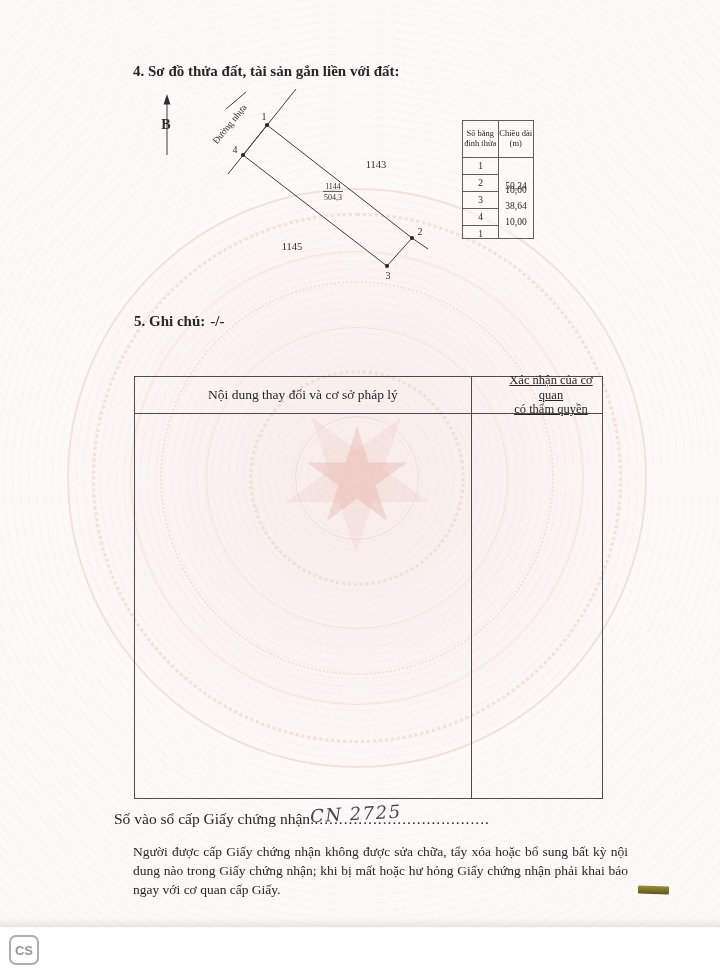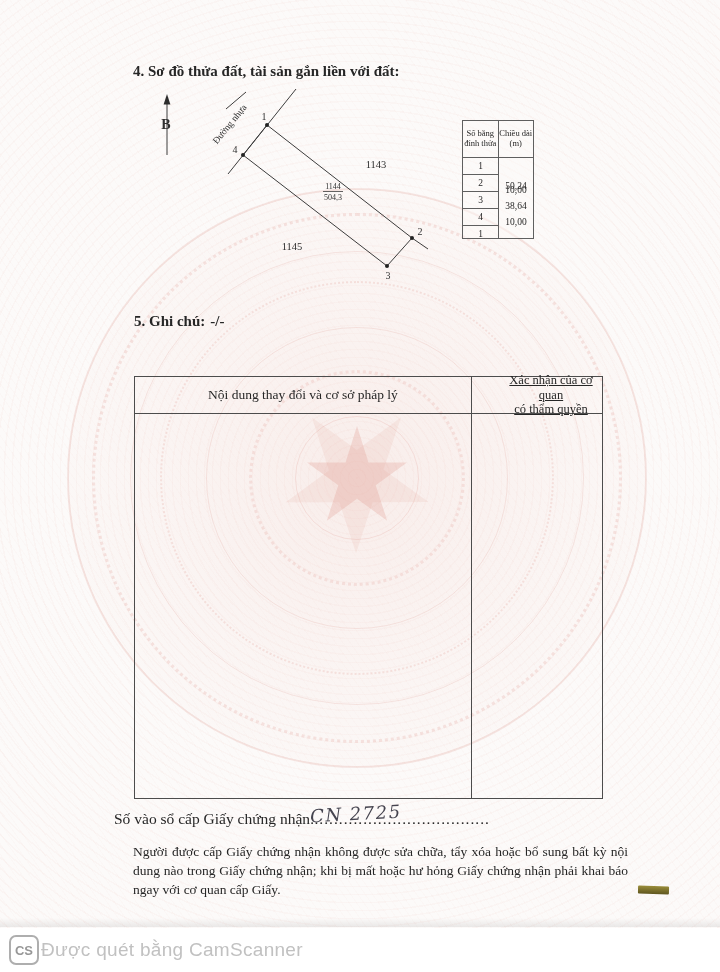--- a/index.html
+++ b/index.html
@@ -190,14 +190,13 @@
   </div>
 
   <div class="footer-note">Người được cấp Giấy chứng nhận không được sửa chữa, tẩy xóa hoặc bổ sung bất kỳ nội dung nào trong Giấy chứng nhận; khi bị mất hoặc hư hỏng Giấy chứng nhận phải khai báo ngay với cơ quan cấp Giấy.</div>
 
   <div class="olive-strip"></div>
   <div class="edge-shadow"></div>
 </div>
 
 <div class="scanner-bar">
   <div class="cs-logo">CS</div>
-  <div class="scanner-text">Được quét bằng CamScanner</div>
 </div>
 
 </body></html>

